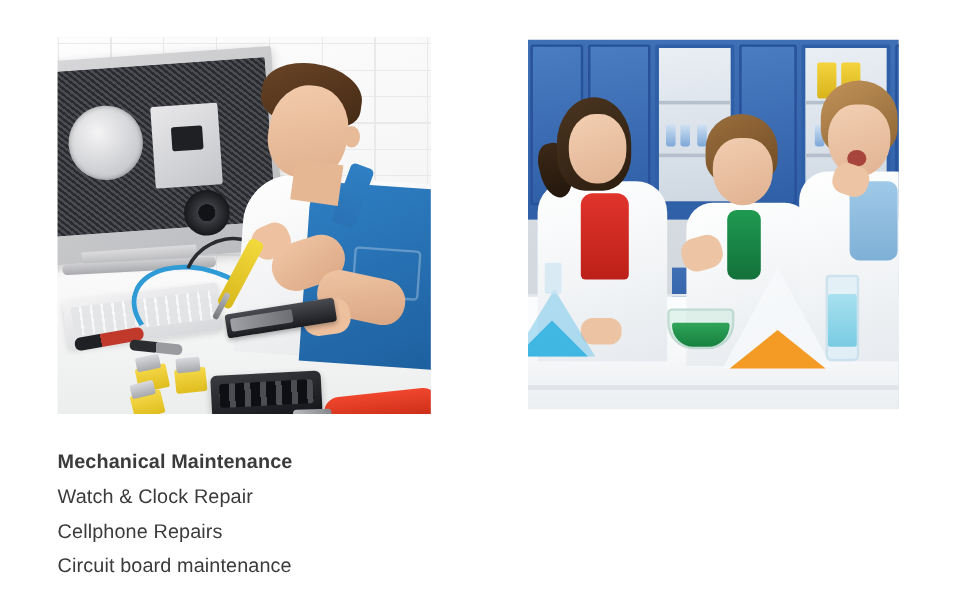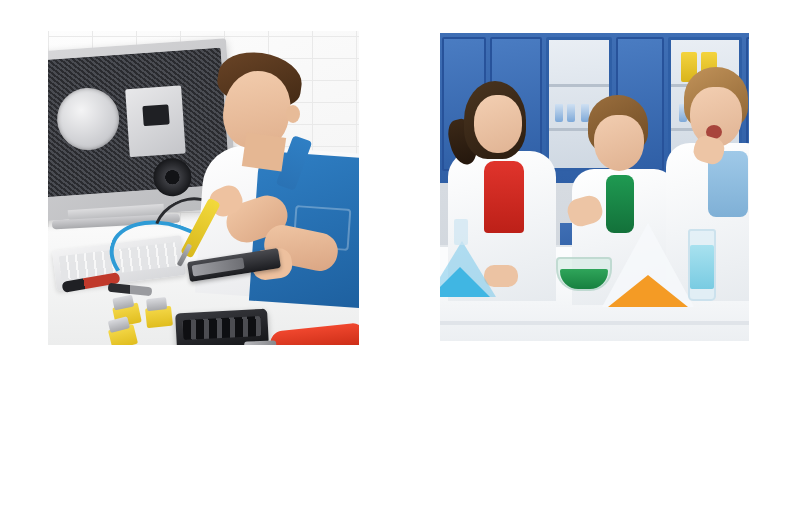--- a/index.html
+++ b/index.html
@@ -476,20 +476,26 @@
         <div class="screwdriver-red"></div>
         <div class="screwdriver-blk"></div>
         <div class="bit-a"></div>
         <div class="bit-b"></div>
         <div class="bit-c"></div>
         <div class="tool-tray"></div>
         <div class="pliers"></div>
       </div>
     </div>
 
+    <div class="text-block text-left">
+      <div class="line head">Mechanical Maintenance</div>
+      <div class="line">Watch &amp; Clock Repair</div>
+      <div class="line">Cellphone Repairs</div>
+      <div class="line">Circuit board maintenance</div>
+    </div>
   </div>
 
   <div class="col col-right">
 
     <div class="photo-frame photo-right">
       <div class="scene">
         <div class="lab-wall"></div>
 
         <div class="cabinets">
           <div class="cab cab-1">

